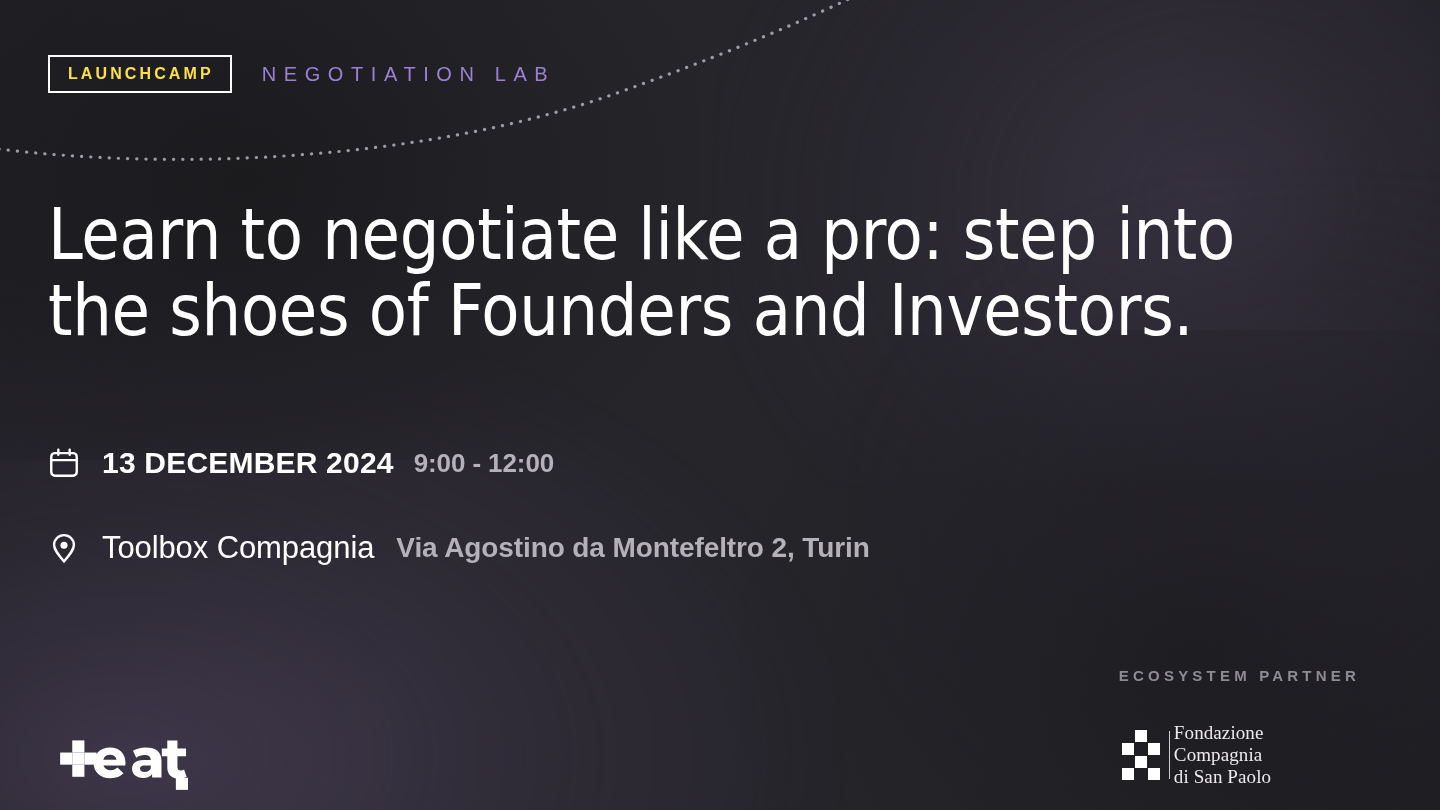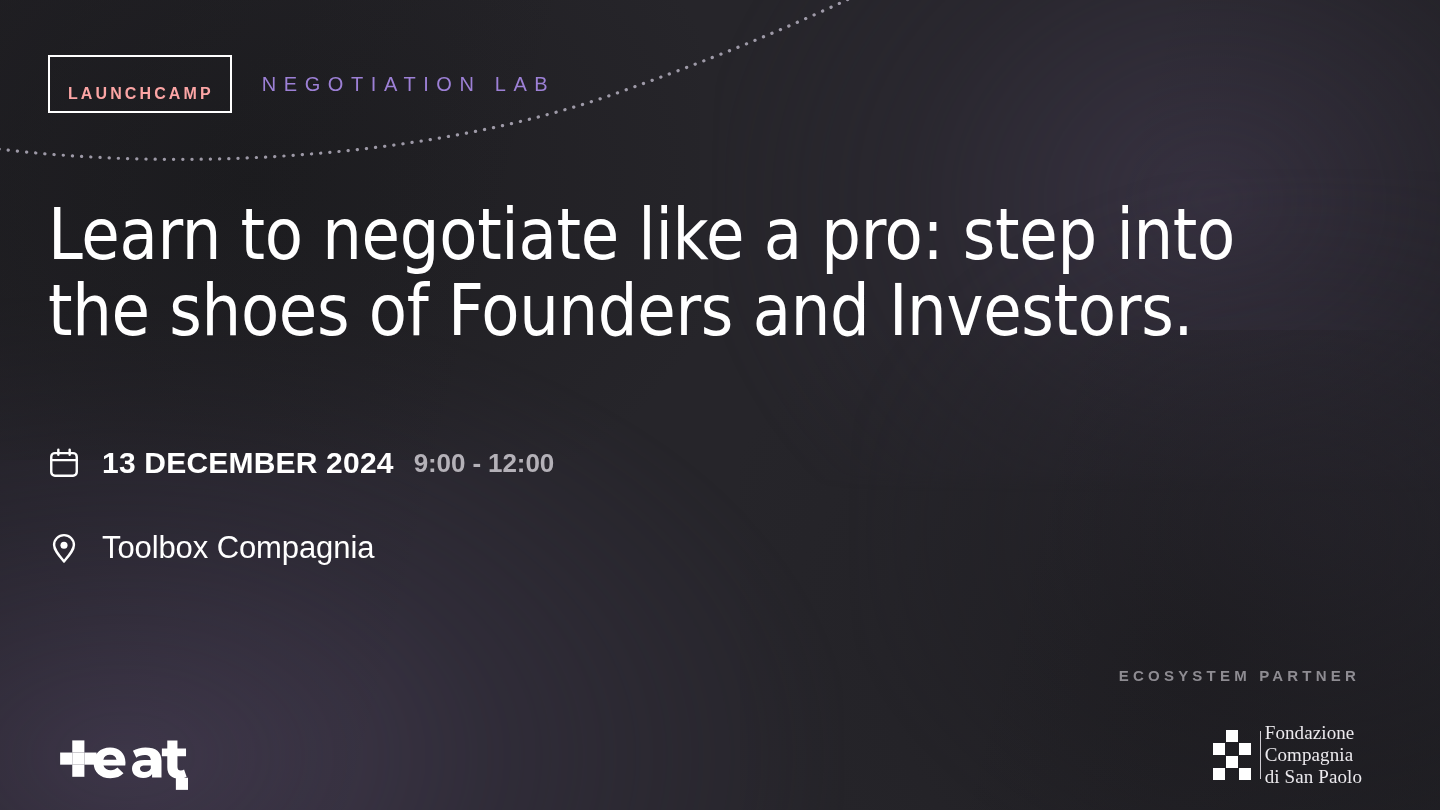--- a/index.html
+++ b/index.html
@@ -89,27 +89,26 @@
     display: flex;
     align-items: center;
     gap: 30px;
   }
   .brand-box {
     border: 2px solid #ffffff;
     padding: 9px 16px 9px 18px;
     line-height: 1;
   }
   .brand-box-label {
-    color: #fca5a5;
+    color: #fde047;
     font-size: 16px;
     font-weight: bold;
     letter-spacing: 3.1px;
     line-height: 1;
     display: block;
-    margin-top: 20px;
   }
   .brand-sub {
     color: #9d80d6;
     font-size: 20px;
     font-weight: 400;
     letter-spacing: 7.6px;
     line-height: 1;
   }
 
   
@@ -194,21 +193,20 @@
     color: #8e8c92;
     font-size: 15px;
     font-weight: bold;
     letter-spacing: 4.2px;
     margin-bottom: 38px;
     margin-right: 2px;
   }
   .partner-logo {
     display: flex;
     align-items: center;
-    justify-content: flex-end;
     gap: 4px;
   }
   .partner-mark {
     width: 46px;
     height: 52px;
     flex: 0 0 46px;
   }
   .partner-rule {
     width: 1px;
     height: 48px;
@@ -267,20 +265,21 @@
     </div>
 
     <div class="info-row">
       <span class="info-icon">
         <svg width="34" height="34" viewBox="0 0 24 24" fill="none" stroke="#ffffff" stroke-width="1.7" stroke-linecap="round" stroke-linejoin="round">
           <path d="M12 21.5c4.2-5.1 7-8.3 7-11.6A7 7 0 0 0 5 9.9c0 3.3 2.8 6.5 7 11.6z"></path>
           <circle cx="12" cy="10" r="2.5" fill="#ffffff" stroke="none"></circle>
         </svg>
       </span>
       <span class="info-primary regular">Toolbox Compagnia</span>
+      <span class="info-secondary">Via Agostino da Montefeltro 2, Turin</span>
     </div>
 
   </div>
 
   <svg class="eat-logo" viewBox="0 0 150 76" aria-hidden="true">
     <g fill="#ffffff">
 
       <rect x="13" y="30" width="13" height="13"></rect>
       <rect x="26" y="17" width="13" height="13"></rect>
       <rect x="26" y="30" width="13" height="13"></rect>

